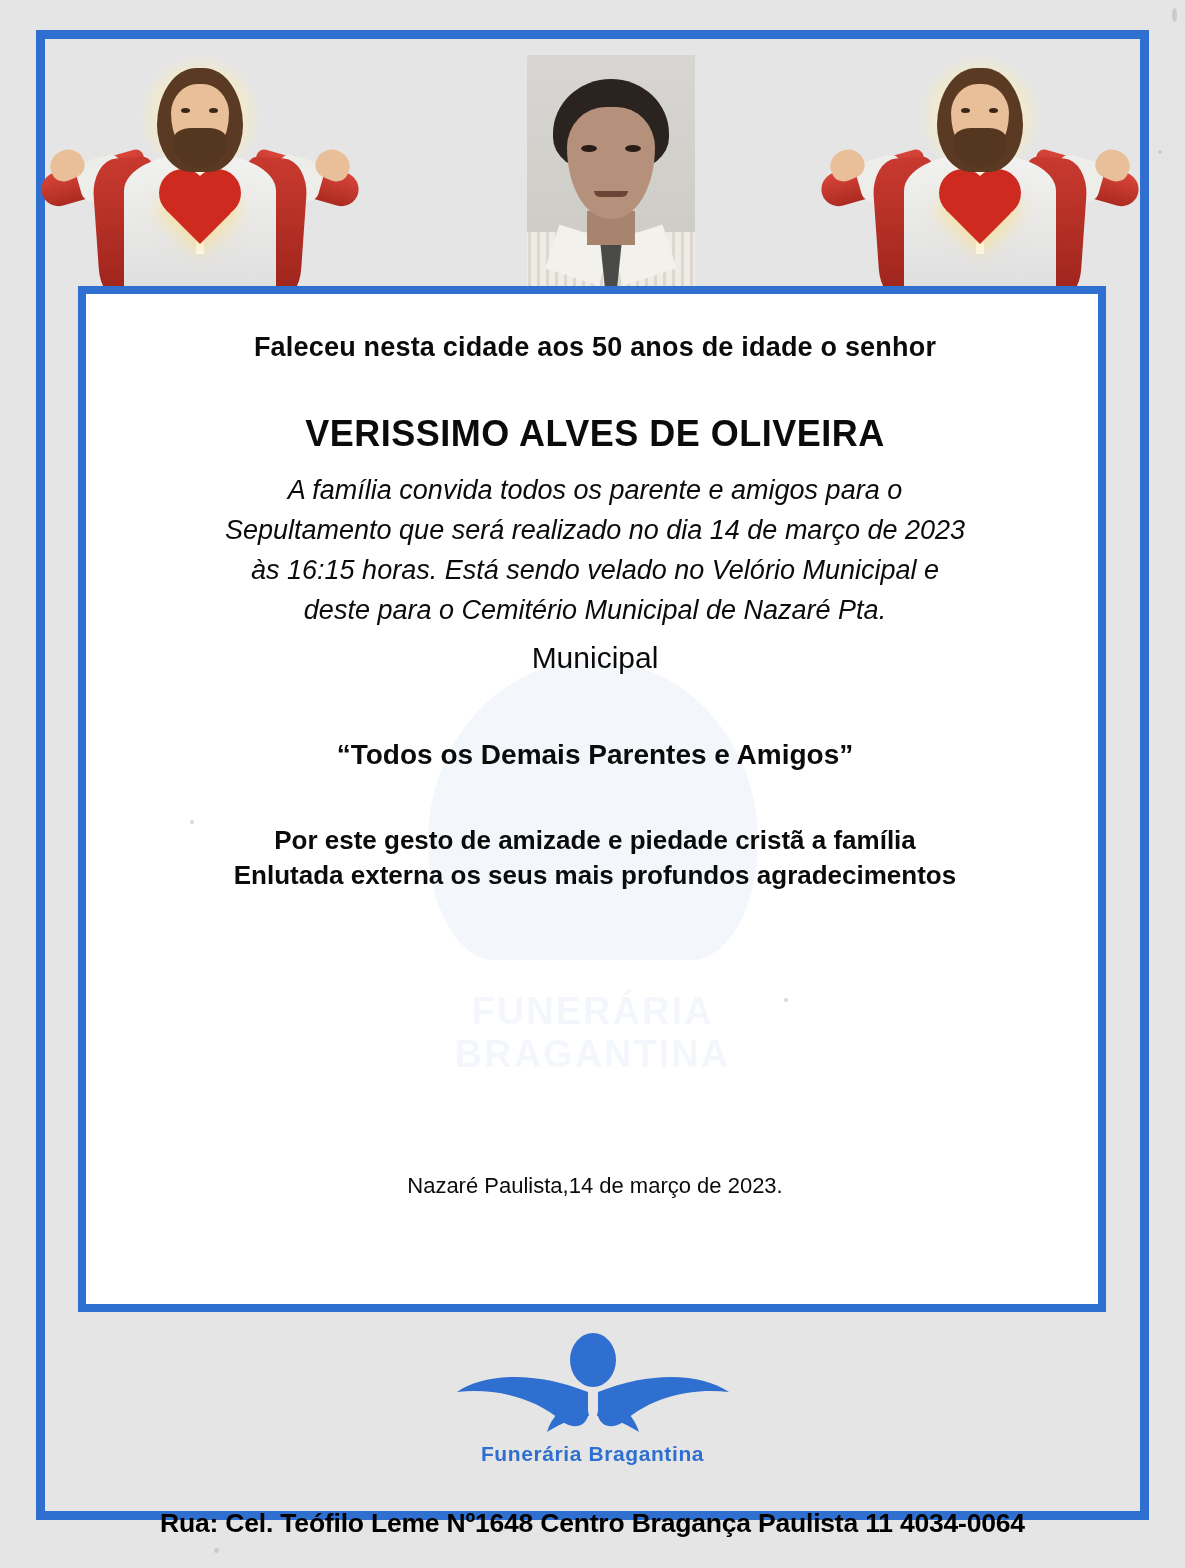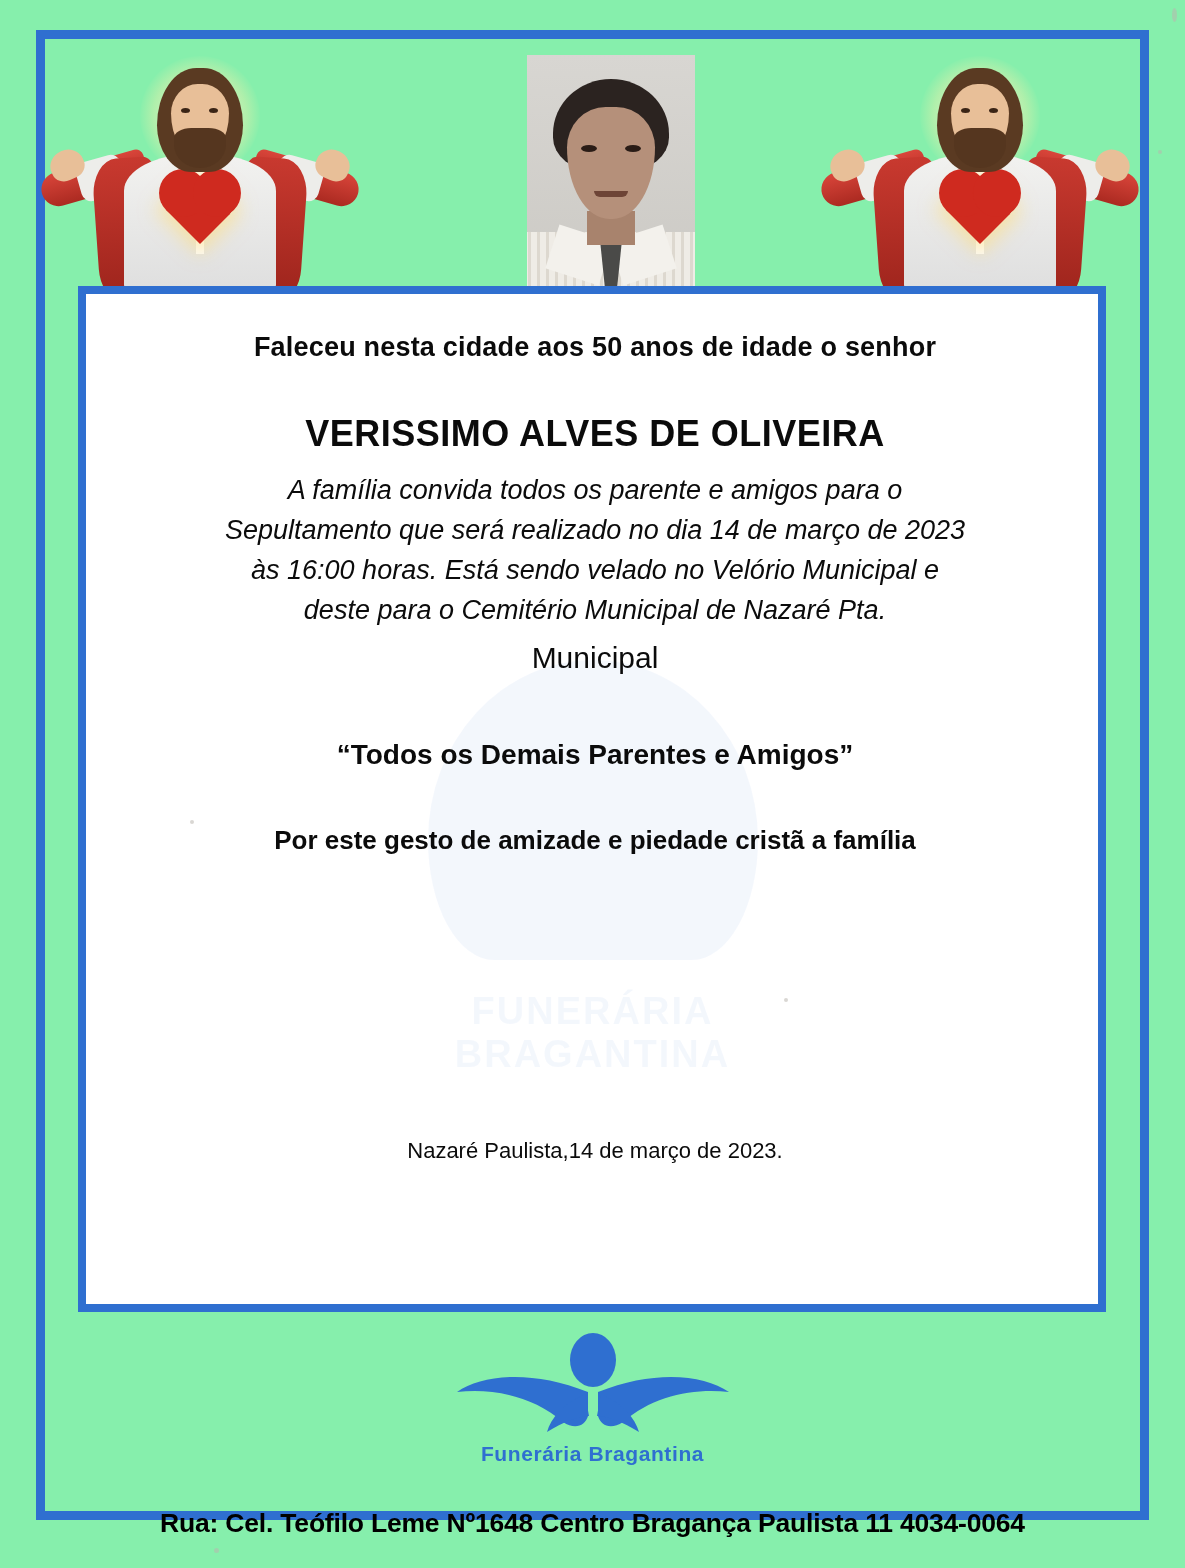--- a/index.html
+++ b/index.html
@@ -7,21 +7,21 @@
     padding: 0;
     background: #ffffff;
   }
   body {
     font-family: "Liberation Sans", sans-serif;
   }
   .page {
     position: relative;
     width: 1185px;
     height: 1568px;
-    background: #86efac;
+    background: #e5e5e5;
     overflow: hidden;
   }
 
   
   .outer-frame {
     position: absolute;
     left: 36px;
     top: 30px;
     width: 1113px;
     height: 1490px;
@@ -495,30 +495,31 @@
 
   <div class="content">
 
     <p class="line-intro">Faleceu nesta cidade aos 50 anos de idade o senhor</p>
 
     <h1 class="deceased-name">VERISSIMO ALVES DE OLIVEIRA</h1>
 
     <div class="invite">
       <span class="l">A família convida todos os parente e amigos para o</span>
       <span class="l">Sepultamento que será realizado no dia 14 de março de 2023</span>
-      <span class="l">às 16:00 horas. Está sendo velado no Velório Municipal e</span>
+      <span class="l">às 16:15 horas. Está sendo velado no Velório Municipal e</span>
       <span class="l">deste para o   Cemitério Municipal de Nazaré Pta.</span>
     </div>
 
     <p class="family-label">Municipal</p>
 
     <p class="quoted">“Todos os Demais Parentes e Amigos”</p>
 
     <div class="thanks">
       <span class="l">Por este gesto de amizade e piedade cristã a família</span>
+      <span class="l">Enlutada externa os seus mais profundos agradecimentos</span>
     </div>
 
     <p class="city-date">Nazaré Paulista,14 de março de 2023.</p>
   </div>
 
   <div class="logo-wrap">
     <svg class="logo-svg" width="360" height="110" viewBox="0 0 360 110">
       <ellipse cx="180" cy="30" rx="23" ry="27" fill="#2f6fd0"></ellipse>
       <path d="M175 62 C120 40 70 44 44 62 C80 58 120 66 150 92 C162 100 172 96 175 86 Z" fill="#2f6fd0"></path>
       <path d="M185 62 C240 40 290 44 316 62 C280 58 240 66 210 92 C198 100 188 96 185 86 Z" fill="#2f6fd0"></path>

